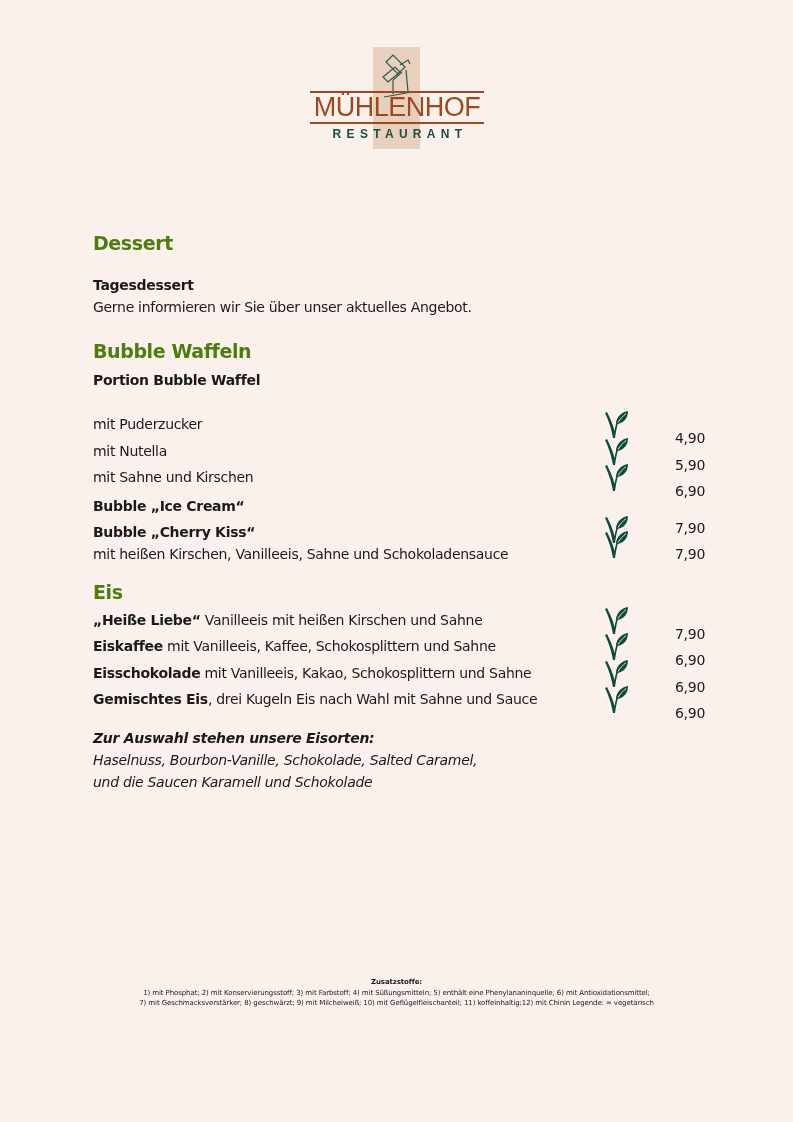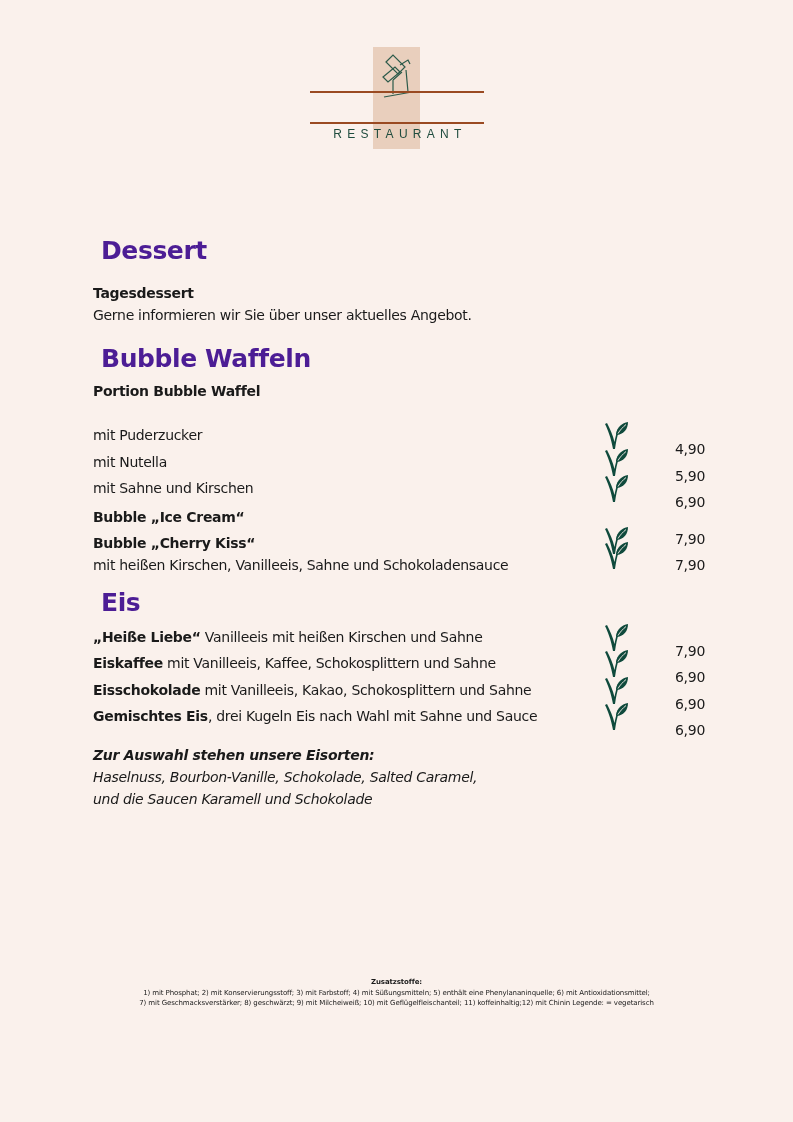--- a/index.html
+++ b/index.html
@@ -22,26 +22,26 @@
   .logo .rule { position: absolute; left: 0; width: 174px; height: 1.5px; background: #9a4a22; }
   .logo .rule.r1 { top: 44px; }
   .logo .rule.r2 { top: 75px; }
   .logo .name {
     position: absolute; left: 0; top: 46px; width: 174px; text-align: center;
     font-family: "Liberation Sans", sans-serif; font-size: 27px; letter-spacing: -0.5px;
     color: #9a4a22; line-height: 28px;
   }
   .logo .sub {
     position: absolute; left: 0; top: 80px; width: 174px; text-align: center;
-    font-family: "Liberation Sans", sans-serif; font-weight: normal; font-size: 12px;
+    font-family: "Liberation Sans", sans-serif; font-weight: bold; font-size: 12px;
     letter-spacing: 5.3px; color: #1f4c3e; padding-left: 6px; box-sizing: border-box;
   }
   .content { position: absolute; left: 93px; top: 230px; width: 612px; }
   .section-title {
-    font-weight: bold; font-size: 25px; color: #4c1d95; margin: 8px; line-height: 26px;
+    font-weight: bold; font-size: 19px; color: #4d7c0f; margin: 0; line-height: 26px;
     font-family: "DejaVu Sans", sans-serif; letter-spacing: -0.4px;
   }
   .t { font-size: 14px; line-height: 22px; letter-spacing: -0.3px; }
   .b { font-weight: bold; }
   .row { position: relative; height: 26.5px; font-size: 14px; line-height: 26.5px; letter-spacing: -0.3px; }
   .row .icon { position: absolute; left: 510px; top: -2px; width: 26px; height: 30px; }
   .row .price { position: absolute; right: 0; top: 14px; text-align: right; }
   .item { position: relative; font-size: 14px; letter-spacing: -0.3px; }
   .item .line { line-height: 22px; }
   .item .icon { position: absolute; left: 510px; width: 26px; height: 30px; }
@@ -73,20 +73,21 @@
   <svg class="mill" viewBox="0 0 40 50">
     <g stroke="#2c5a4a" stroke-width="1.2" fill="none">
       <path d="M10 12 L17 5 L29 17 L22 24 Z"></path>
       <path d="M7 27 L19 17 L24 22 L12 32 Z"></path>
       <path d="M17 30 L17 44 M30 20 L32 42 M17 30 L26 22"></path>
       <path d="M8 47 L36 42"></path>
       <path d="M24 15 L32 10 L34 14"></path>
     </g>
   </svg>
   <div class="rule r1"></div>
+  <div class="name">MÜHLENHOF</div>
   <div class="rule r2"></div>
   <div class="sub">RESTAURANT</div>
 </div>
 
 <div class="content">
 
   <h2 class="section-title">Dessert</h2>
   <div class="t b" style="margin-top:18px">Tagesdessert</div>
   <div class="t">Gerne informieren wir Sie über unser aktuelles Angebot.</div>
 

